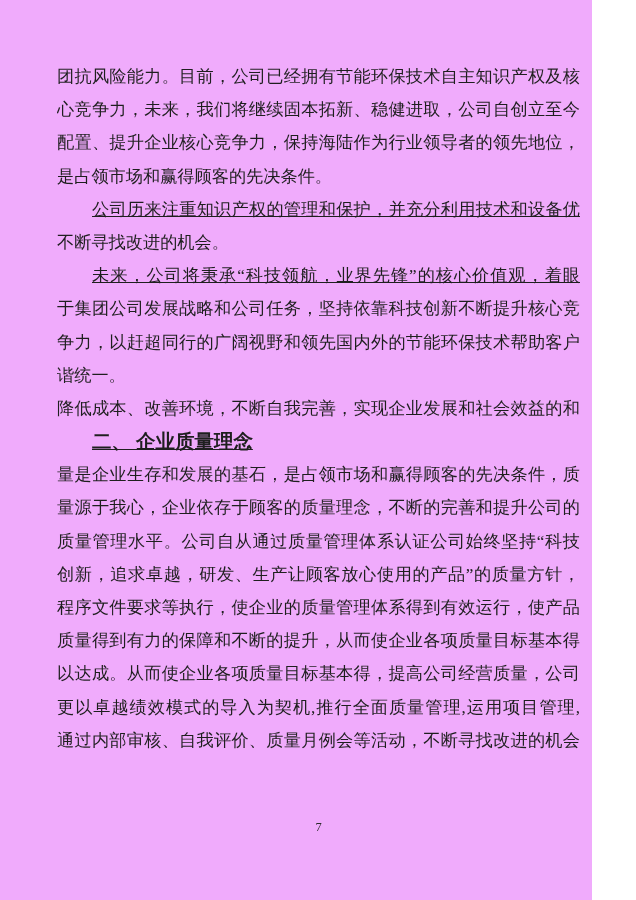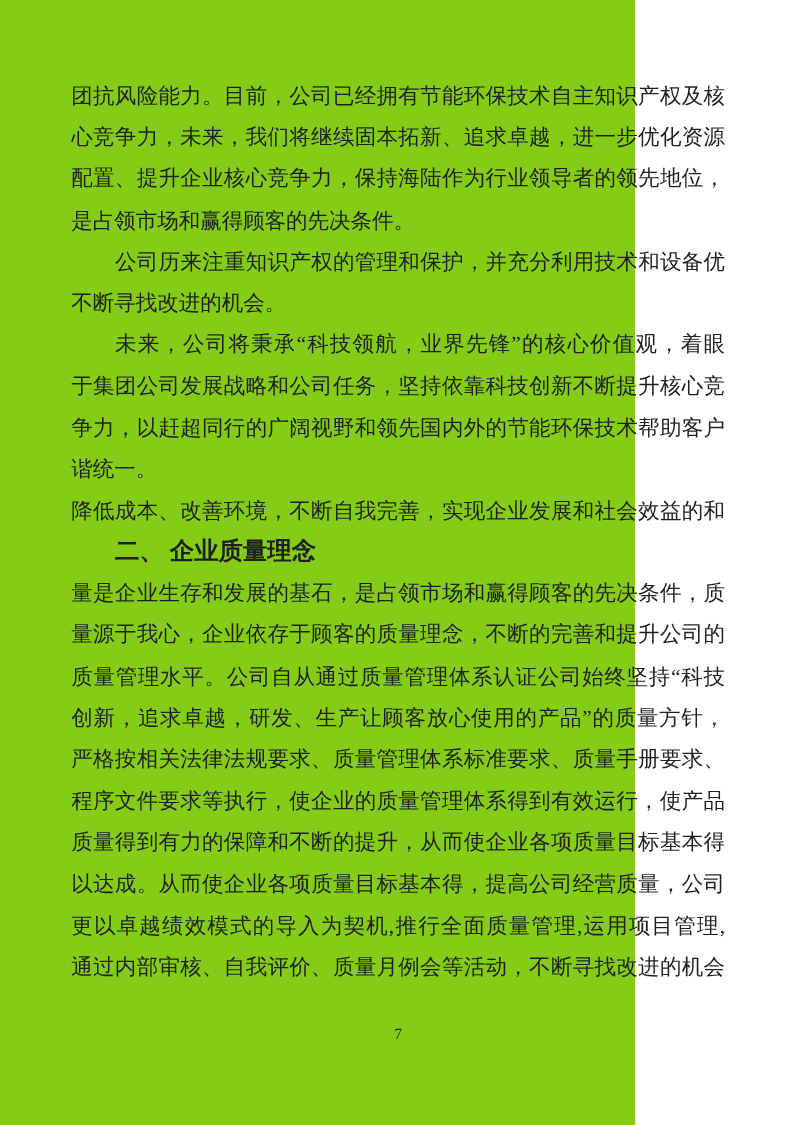--- a/index.html
+++ b/index.html
@@ -11,23 +11,23 @@
     width: 636px;
     height: 900px;
     position: relative;
     overflow: hidden;
     font-family: "Liberation Serif", "DejaVu Serif", serif;
     color: #1f1f1f;
   }
   .page {
     position: absolute;
     left: 0; top: 0;
-    width: 508px;
+    width: 592px;
     height: 900px;
-    background: #84cc16;
+    background: #f0abfc;
   }
   .text-block {
     position: absolute;
     left: 57px;
     top: 60px;
     width: 523px;
   }
   .dline {
     height: 33.2px;
     line-height: 33.2px;
@@ -37,20 +37,21 @@
     text-justify: inter-character;
     overflow: hidden;
     white-space: nowrap;
   }
   .dline.noj {
     text-align: left;
     text-align-last: left;
   }
   .dline.indent {
     padding-left: 35px;
+    text-decoration: underline;
   }
   .dline.heading {
     font-weight: bold;
     font-size: 19.5px;
   }
   .page-number {
     position: absolute;
     top: 819px;
     left: 57px;
     width: 523px;
@@ -60,21 +61,21 @@
     color: #2a2a2a;
   }
 </style>
 </head>
 <body>
 
 <div class="page">
   <div class="text-block" id="text-block">
       <div>
         <div class="dline">团抗风险能力。目前，公司已经拥有节能环保技术自主知识产权及核</div>
-        <div class="dline">心竞争力，未来，我们将继续固本拓新、追求卓越，进一步优化资源</div>
+        <div class="dline">心竞争力，未来，我们将继续固本拓新、稳健进取，公司自创立至今</div>
         <div class="dline">配置、提升企业核心竞争力，保持海陆作为行业领导者的领先地位，</div>
         <div class="dline noj">是占领市场和赢得顾客的先决条件。</div>
       </div>
       <div>
         <div class="dline indent">公司历来注重知识产权的管理和保护，并充分利用技术和设备优</div>
         <div class="dline noj">不断寻找改进的机会。</div>
       </div>
       <div>
         <div class="dline indent">未来，公司将秉承“科技领航，业界先锋”的核心价值观，着眼</div>
         <div class="dline">于集团公司发展战略和公司任务，坚持依靠科技创新不断提升核心竞</div>
@@ -83,21 +84,20 @@
         <div class="dline">降低成本、改善环境，不断自我完善，实现企业发展和社会效益的和</div>
       </div>
       <div>
         <div class="dline noj indent heading">二、 企业质量理念</div>
       </div>
       <div>
         <div class="dline">量是企业生存和发展的基石，是占领市场和赢得顾客的先决条件，质</div>
         <div class="dline">量源于我心，企业依存于顾客的质量理念，不断的完善和提升公司的</div>
         <div class="dline">质量管理水平。公司自从通过质量管理体系认证公司始终坚持“科技</div>
         <div class="dline">创新，追求卓越，研发、生产让顾客放心使用的产品”的质量方针，</div>
-        <div class="dline">严格按相关法律法规要求、质量管理体系标准要求、质量手册要求、</div>
         <div class="dline">程序文件要求等执行，使企业的质量管理体系得到有效运行，使产品</div>
         <div class="dline">质量得到有力的保障和不断的提升，从而使企业各项质量目标基本得</div>
         <div class="dline">以达成。从而使企业各项质量目标基本得，提高公司经营质量，公司</div>
         <div class="dline">更以卓越绩效模式的导入为契机,推行全面质量管理,运用项目管理,</div>
         <div class="dline">通过内部审核、自我评价、质量月例会等活动，不断寻找改进的机会</div>
       </div>
     </div>
   <div class="page-number">7</div>
 </div>
 

